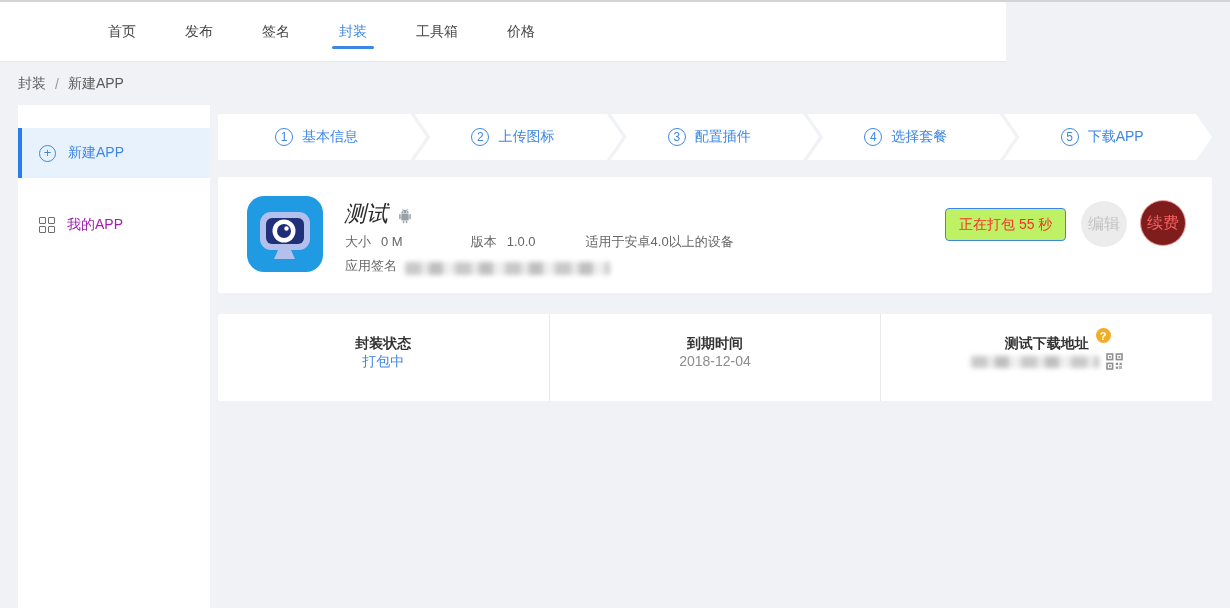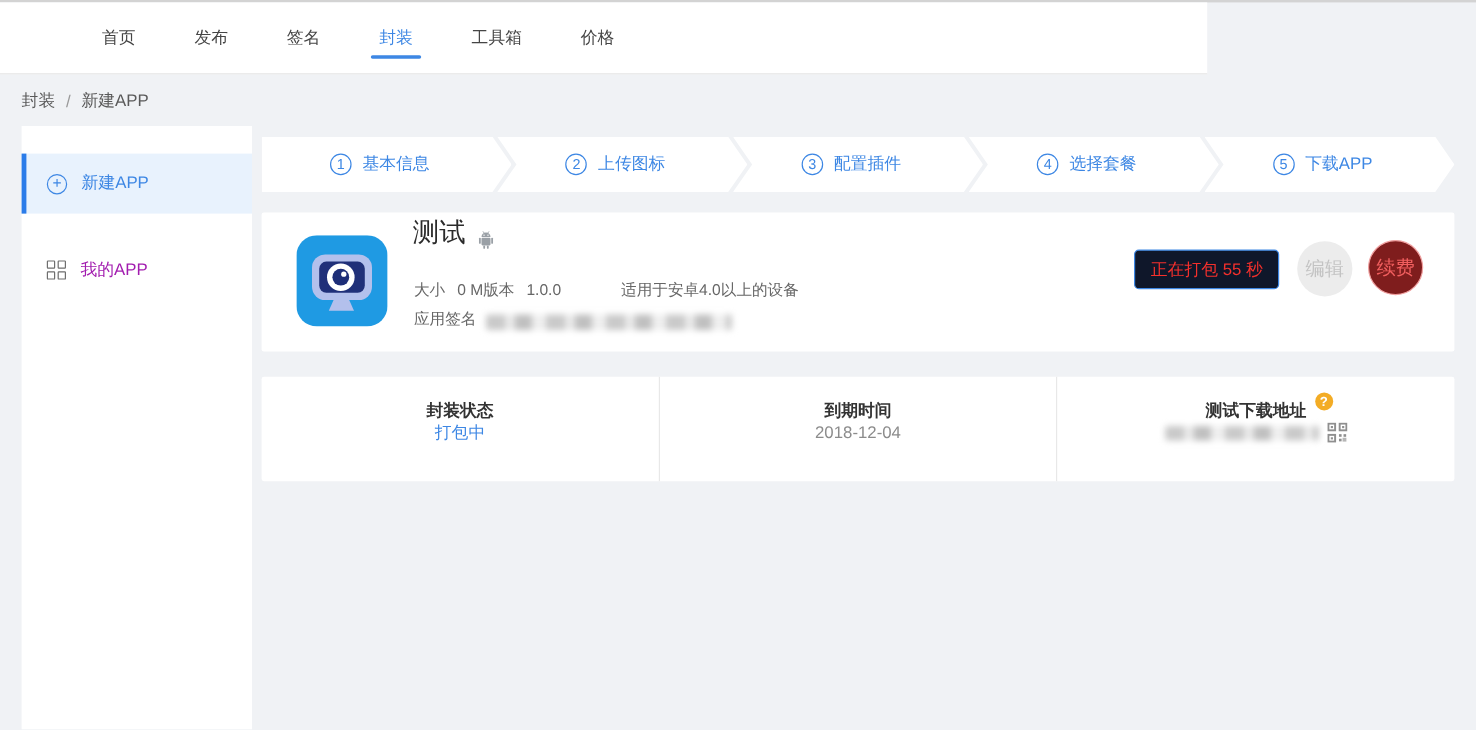--- a/index.html
+++ b/index.html
@@ -6,21 +6,21 @@
   html,body { width:1230px; height:608px; }
   body {
     font-family:"Liberation Sans","DejaVu Sans",sans-serif;
     background:#f0f2f5; color:#333; position:relative; overflow:hidden;
   }
   
   .top-line { position:absolute; top:0; left:0; width:1230px; height:2px; background:#d3d3d3; }
   .topnav {
     position:absolute; top:2px; left:0; width:1006px; height:60px;
     background:#fff; border-bottom:1px solid #e7e7e7;
-    display:flex; align-items:stretch; padding-left:85px;
+    display:flex; align-items:stretch; padding-left:108px;
   }
   .nav-item {
     position:relative; display:flex; align-items:center;
     margin-right:49px; font-size:14px; color:#454545; cursor:pointer; text-decoration:none;
   }
   .nav-item.active { color:#3d87e4; }
   .nav-item.active::after {
     content:""; position:absolute; left:-7px; right:-7px; bottom:12px; height:3px;
     background:#3d87e4; border-radius:2px;
   }
@@ -71,38 +71,38 @@
   .step-circle {
     width:18px; height:18px; border:1px solid #3d87e4; border-radius:50%;
     display:inline-flex; align-items:center; justify-content:center;
     font-size:12px; margin-right:9px; flex:none;
   }
   .step-label { font-size:14px; }
   
   .card { position:absolute; left:0; width:994px; background:#fff; border-radius:2px; }
   .app-card { top:72px; height:116px; }
   .app-icon { position:absolute; left:29px; top:19px; width:76px; height:76px; }
-  .title-row { position:absolute; left:126px; top:2px; display:flex; align-items:flex-end; }
+  .title-row { position:absolute; left:126px; top:22px; display:flex; align-items:center;font-style:italic; }
   .app-title { font-size:22px; font-weight:400; color:#2b2b2b; }
   .android-icon { margin-left:8px; margin-top:4px; }
   .meta-row { position:absolute; left:127px; top:56px; font-size:13px; color:#666; white-space:nowrap; }
   .meta-row .lbl { margin-right:10px; }
-  .meta-row .gap1 { }
+  .meta-row .gap1 { margin-right:68px; }
   .meta-row .gap2 { margin-right:50px; }
   .sig-row { position:absolute; left:127px; top:80px; font-size:13px; color:#666; display:flex; align-items:flex-end; }
   .redacted {
     display:inline-block; border-radius:2px;
     background:repeating-linear-gradient(90deg,#c9c9c9 0 16px,#e9e9e9 16px 24px,#bfbfbf 24px 38px,#efefef 38px 50px);
     filter:blur(2.5px);
   }
   .redacted.sig { width:205px; height:13px; margin-left:8px; }
   .redacted.url { width:128px; height:12px; }
   .pack-btn {
     position:absolute; left:727px; top:31px; height:33px; padding:0 13px;
-    background:#0f172a; border:1px solid #3d87e4; border-radius:4px;
+    background:#bef264; border:1px solid #3d87e4; border-radius:4px;
     color:#f5302c; font-size:14px; font-family:inherit; cursor:pointer;
   }
   .circle-btn {
     position:absolute; width:46px; height:46px; border-radius:50%;
     display:flex; align-items:center; justify-content:center;
     font-size:16px; font-family:inherit; cursor:pointer; border:none;
   }
   .circle-btn.edit { left:863px; top:24px; background:#ececec; color:#c3c3c3; }
   .circle-btn.renew { left:922px; top:23px; background:#7f1d1d; border:1px solid #f0a0a0; color:#f25f5f; }
   

